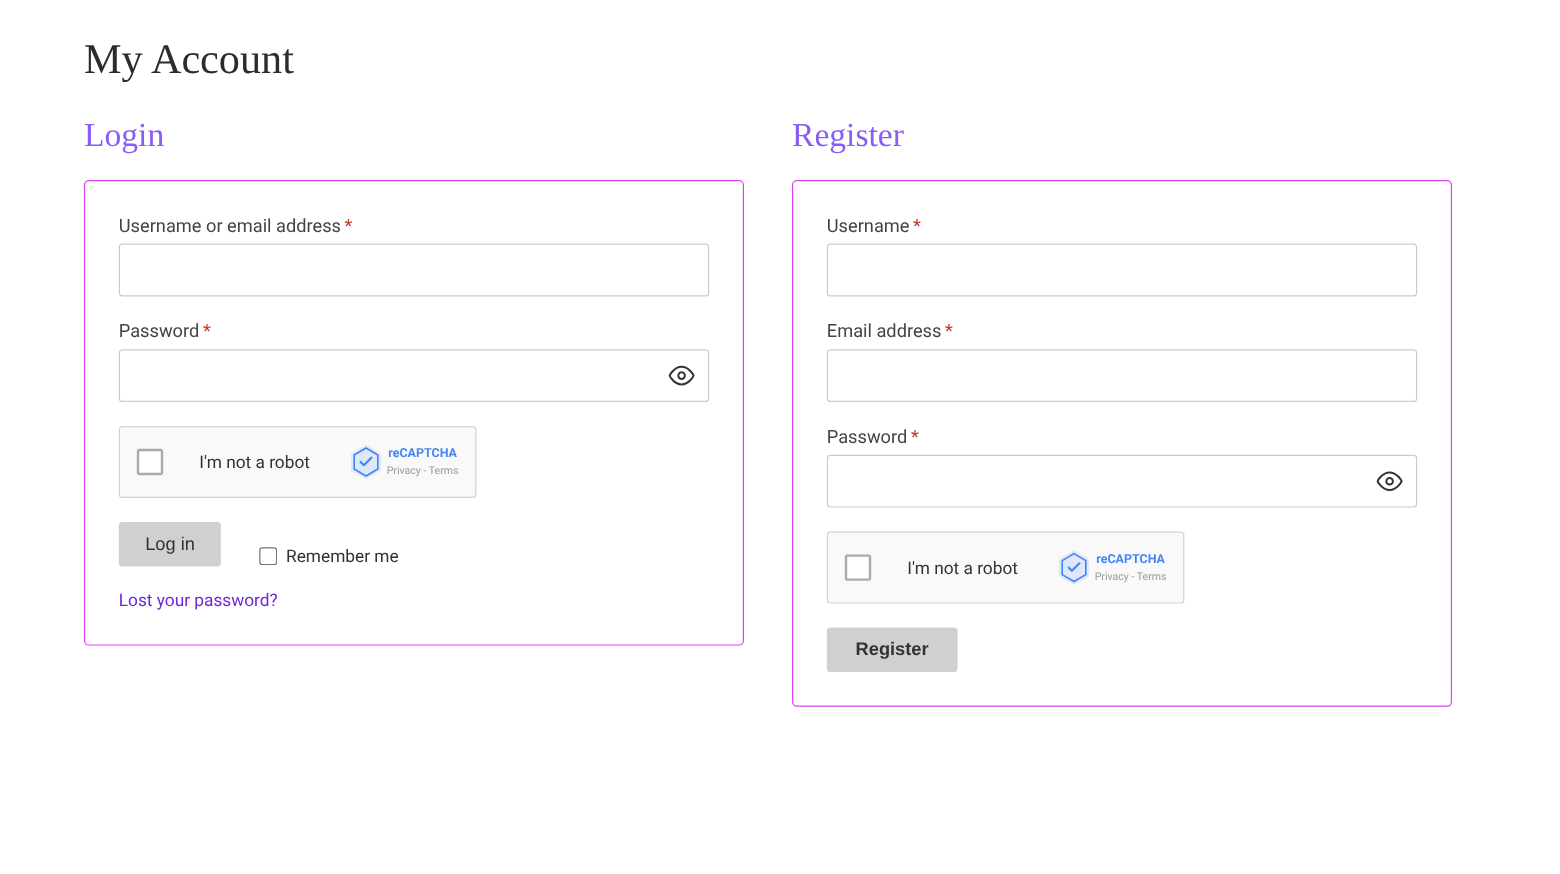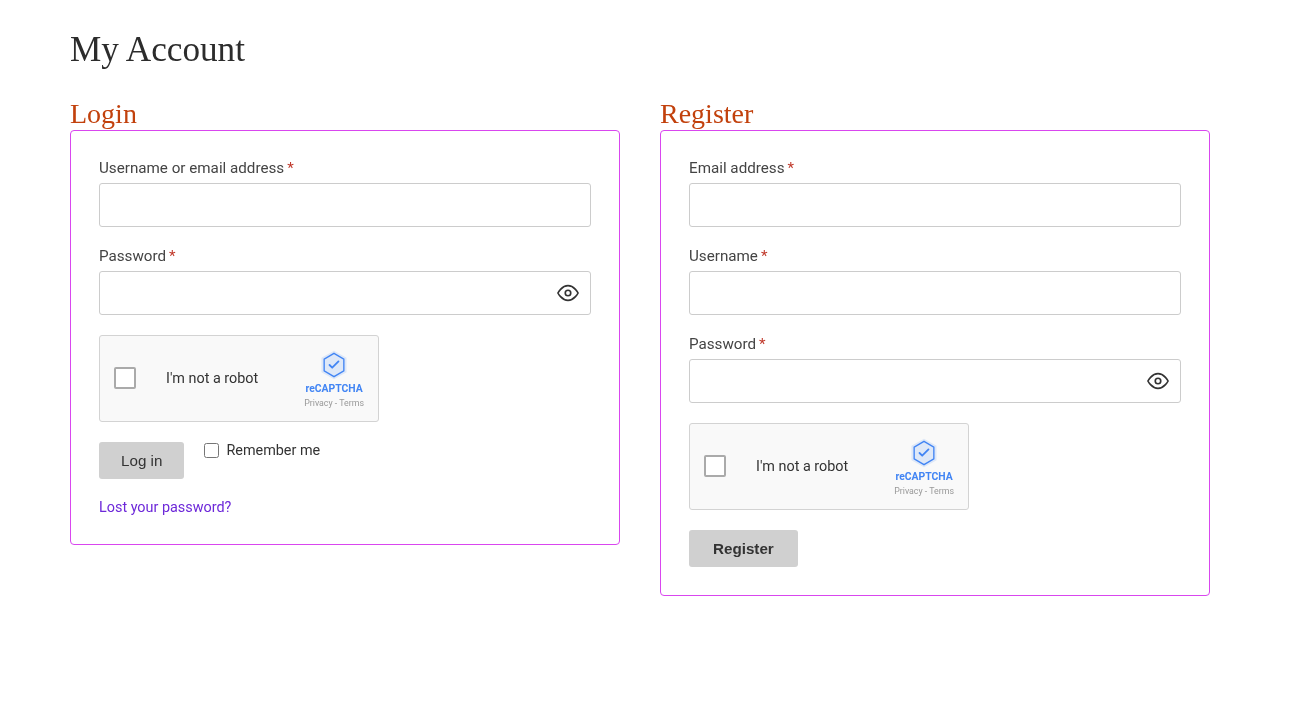--- a/index.html
+++ b/index.html
@@ -34,21 +34,22 @@
       align-items: flex-start;
     }
 
     .column {
       flex: 1;
     }
 
     .section-title {
       font-size: 1.75rem;
       font-weight: 400;
-      color: #c2410c;
+      color: #8b5cf6;
+      margin-bottom: 20px;
       font-family: Georgia, 'Times New Roman', serif;
     }
 
     .form-card {
       border: 1px solid #d946ef;
       border-radius: 4px;
       padding: 28px 28px 28px 28px;
       background: #fff;
     }
 
@@ -134,21 +135,21 @@
     }
 
     .captcha-text {
       font-size: 0.9rem;
       color: #333;
       flex: 1;
     }
 
     .captcha-logo-area {
       display: flex;
-      flex-direction: column;
+      flex-direction: row;
       align-items: center;
       margin-left: 14px;
     }
 
     .captcha-logo-icon {
       width: 34px;
       height: 34px;
     }
 
     .captcha-brand {
@@ -171,22 +172,22 @@
     }
 
     .captcha-links {
       font-size: 0.55rem;
       color: #999;
       margin-top: 2px;
     }
 
     .login-actions {
       display: flex;
-      align-items: flex-start;
-      gap: 20px;
+      align-items: flex-end;
+      gap: 32px;
       margin-bottom: 18px;
     }
 
     .btn-login {
       background: #d0d0d0;
       color: #333;
       border: none;
       padding: 10px 22px;
       font-size: 0.95rem;
       border-radius: 3px;
@@ -296,30 +297,30 @@
       </div>
     </div>
 
     <div class="column">
       <h2 class="section-title">Register</h2>
 
       <div class="form-card">
 
         <div class="form-group">
           <label class="form-label">
+            <span>Username</span><span class="required-star">*</span>
+          </label>
+          <input type="text" class="form-input" style="">
+        </div>
+
+        <div class="form-group">
+          <label class="form-label">
             <span>Email address</span><span class="required-star">*</span>
           </label>
           <input type="email" class="form-input" style="">
-        </div>
-
-        <div class="form-group">
-          <label class="form-label">
-            <span>Username</span><span class="required-star">*</span>
-          </label>
-          <input type="text" class="form-input" style="">
         </div>
 
         <div class="form-group">
           <label class="form-label">
             <span>Password</span><span class="required-star">*</span>
           </label>
           <div class="password-wrapper">
             <input type="password" class="form-input" style="">
             <span class="toggle-password">
               <svg viewBox="0 0 24 24">

